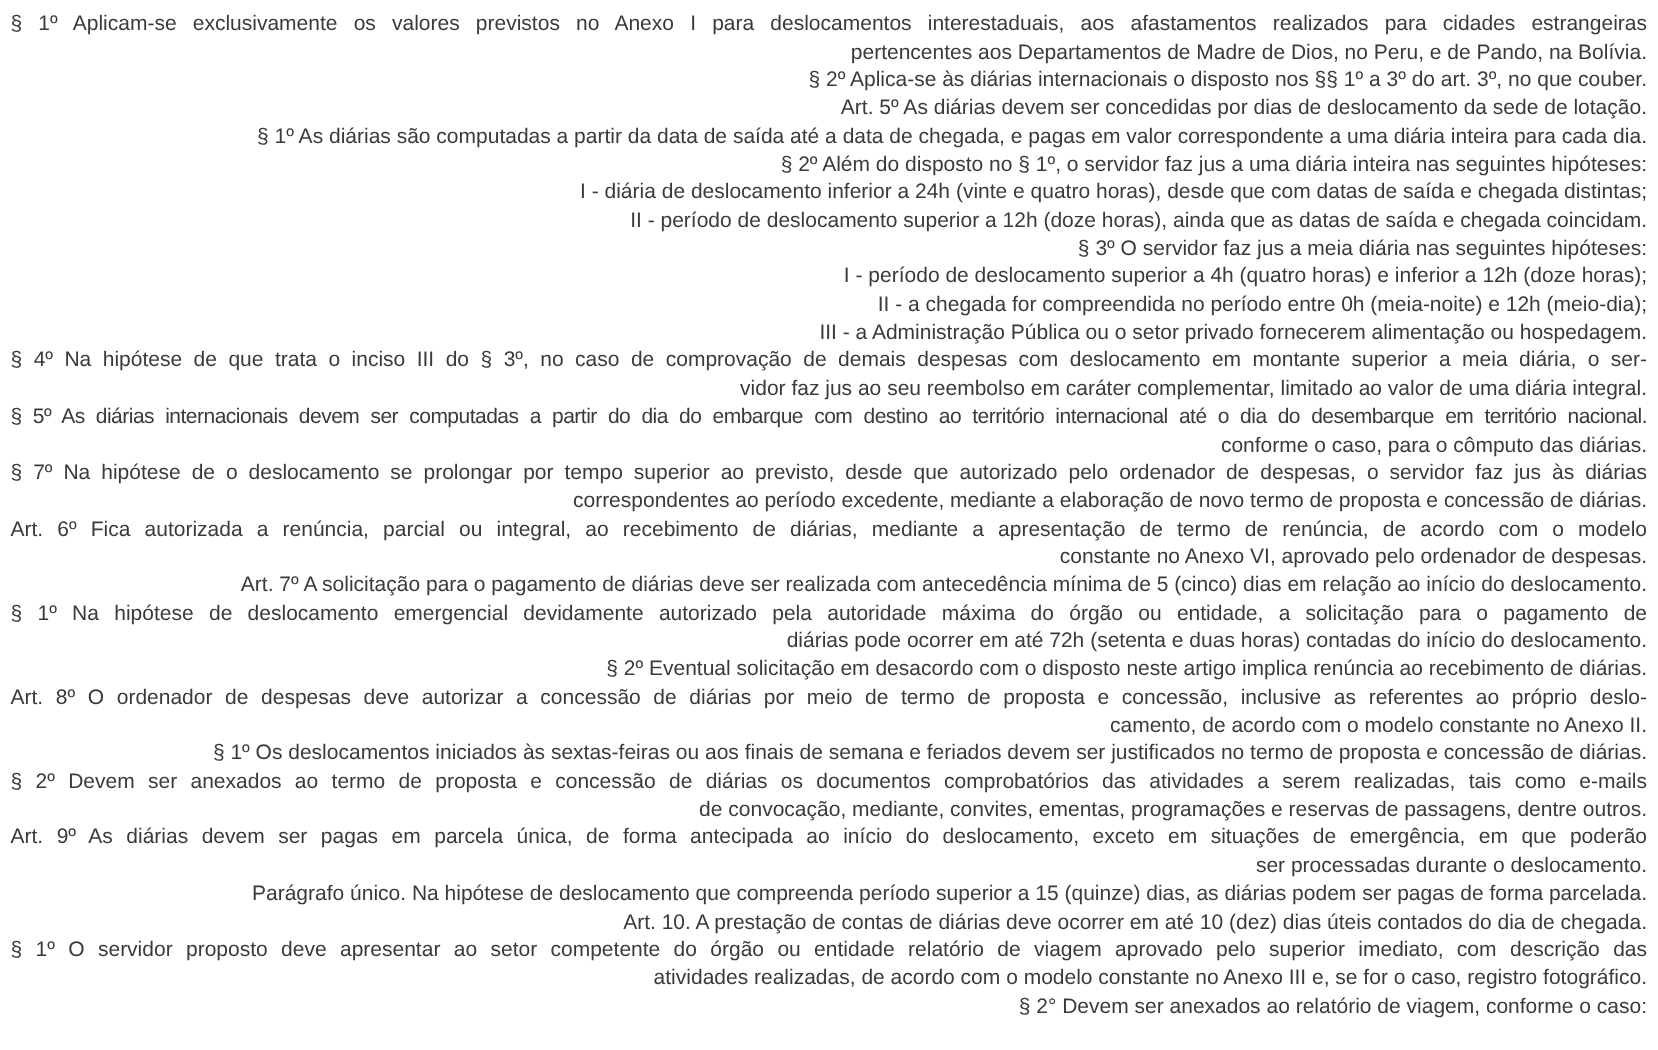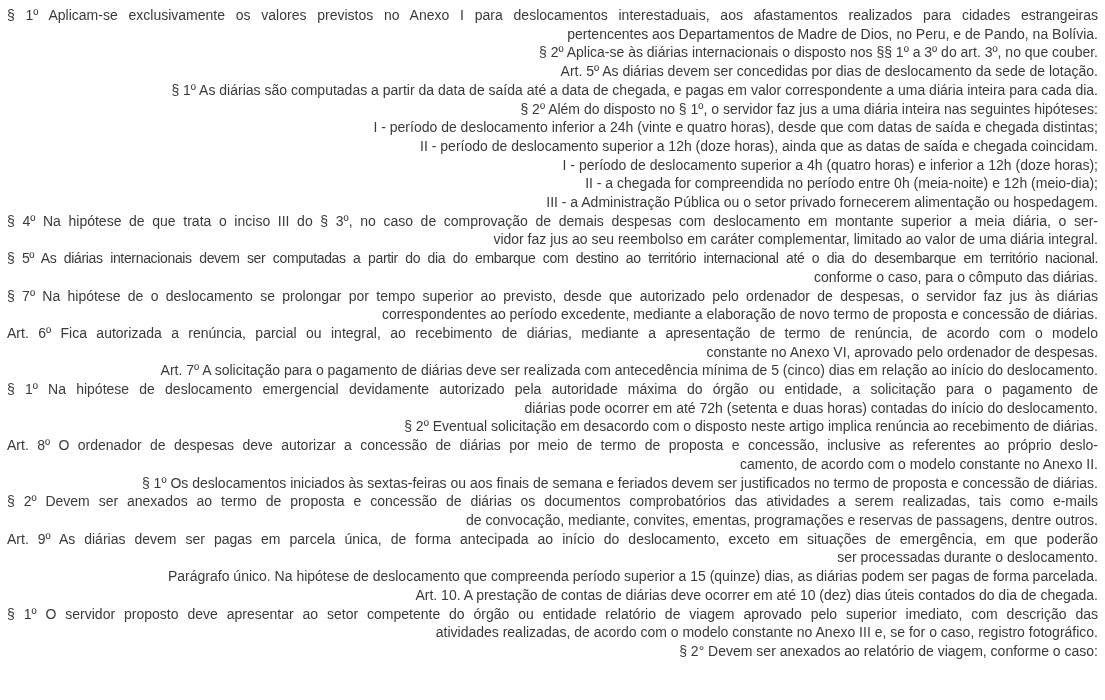--- a/index.html
+++ b/index.html
@@ -44,22 +44,23 @@
 <body style="background: rgb(255, 255, 255);">
 
 <div class="page" style="color: rgb(58, 58, 58);">
   <div>
       <div class="line j">§ 1º Aplicam-se exclusivamente os valores previstos no Anexo I para deslocamentos interestaduais, aos afastamentos realizados para cidades estrangeiras</div>
       <div class="line l">pertencentes aos Departamentos de Madre de Dios, no Peru, e de Pando, na Bolívia.</div>
       <div class="line l">§ 2º Aplica-se às diárias internacionais o disposto nos §§ 1º a 3º do art. 3º, no que couber.</div>
       <div class="line l">Art. 5º As diárias devem ser concedidas por dias de deslocamento da sede de lotação.</div>
       <div class="line l">§ 1º As diárias são computadas a partir da data de saída até a data de chegada, e pagas em valor correspondente a uma diária inteira para cada dia.</div>
       <div class="line l">§ 2º Além do disposto no § 1º, o servidor faz jus a uma diária inteira nas seguintes hipóteses:</div>
-      <div class="line l">I - período de deslocamento inferior a 24h (vinte e quatro horas), desde que com datas de saída e chegada distintas;</div>
+      <div class="line l">I - diária de deslocamento inferior a 24h (vinte e quatro horas), desde que com datas de saída e chegada distintas;</div>
       <div class="line l">II - período de deslocamento superior a 12h (doze horas), ainda que as datas de saída e chegada coincidam.</div>
+      <div class="line l">§ 3º O servidor faz jus a meia diária nas seguintes hipóteses:</div>
       <div class="line l">I - período de deslocamento superior a 4h (quatro horas) e inferior a 12h (doze horas);</div>
       <div class="line l">II - a chegada for compreendida no período entre 0h (meia-noite) e 12h (meio-dia);</div>
       <div class="line l">III - a Administração Pública ou o setor privado fornecerem alimentação ou hospedagem.</div>
       <div class="line j">§ 4º Na hipótese de que trata o inciso III do § 3º, no caso de comprovação de demais despesas com deslocamento em montante superior a meia diária, o ser-</div>
       <div class="line l">vidor faz jus ao seu reembolso em caráter complementar, limitado ao valor de uma diária integral.</div>
       <div class="line j c">§ 5º As diárias internacionais devem ser computadas a partir do dia do embarque com destino ao território internacional até o dia do desembarque em território nacional.</div>
       <div class="line l">conforme o caso, para o cômputo das diárias.</div>
       <div class="line j">§ 7º Na hipótese de o deslocamento se prolongar por tempo superior ao previsto, desde que autorizado pelo ordenador de despesas, o servidor faz jus às diárias</div>
       <div class="line l">correspondentes ao período excedente, mediante a elaboração de novo termo de proposta e concessão de diárias.</div>
       <div class="line j">Art. 6º Fica autorizada a renúncia, parcial ou integral, ao recebimento de diárias, mediante a apresentação de termo de renúncia, de acordo com o modelo</div>

